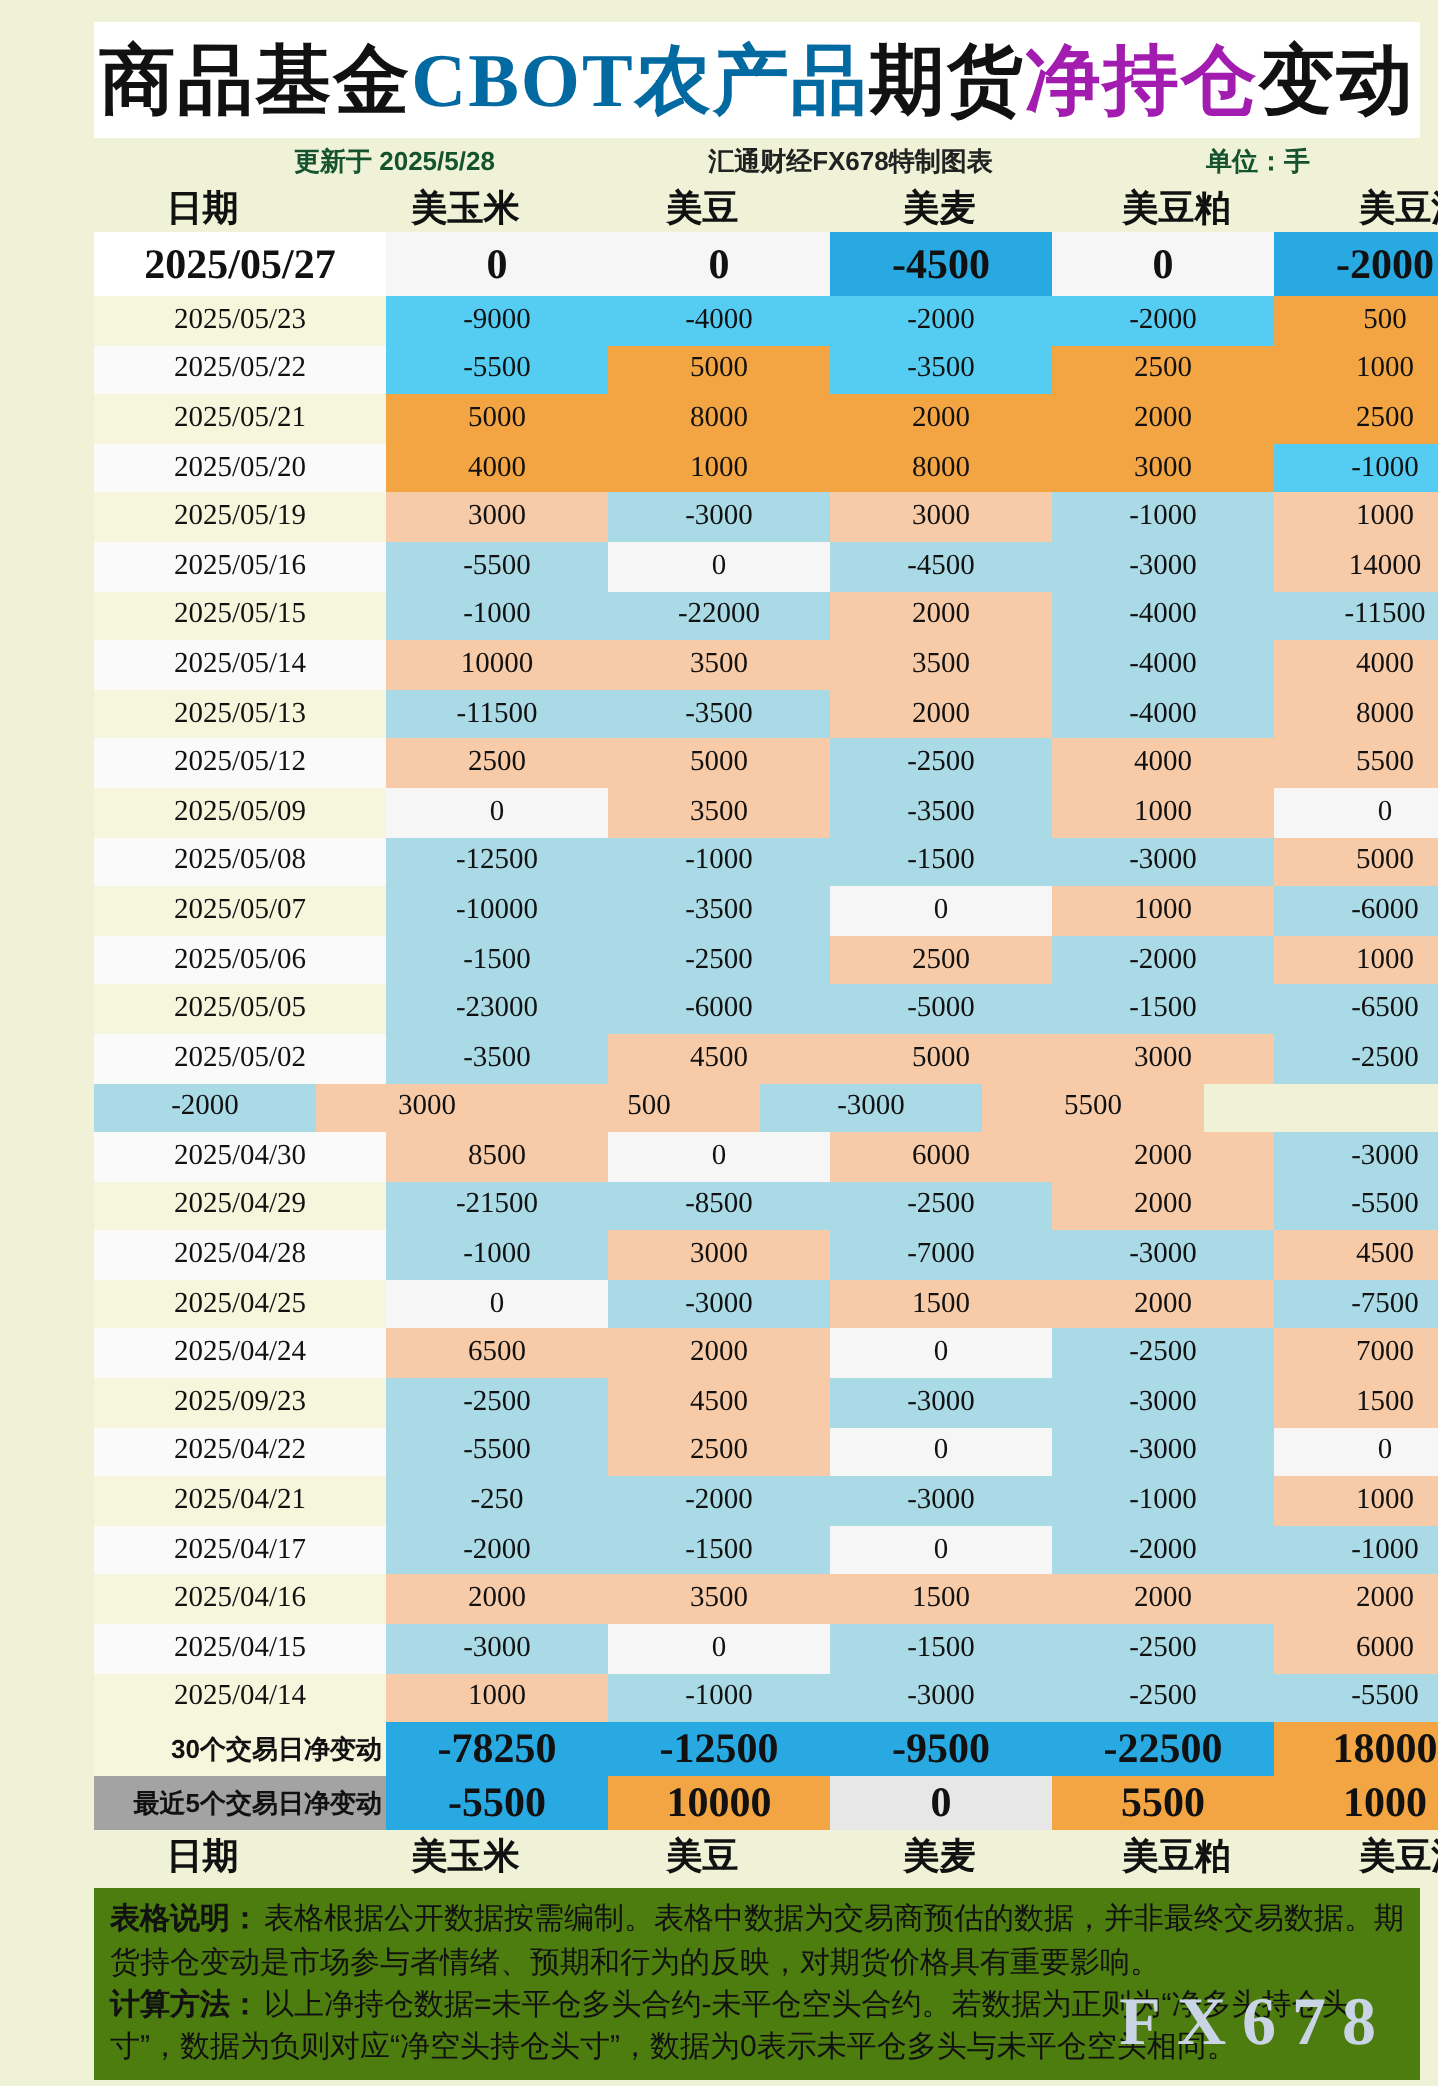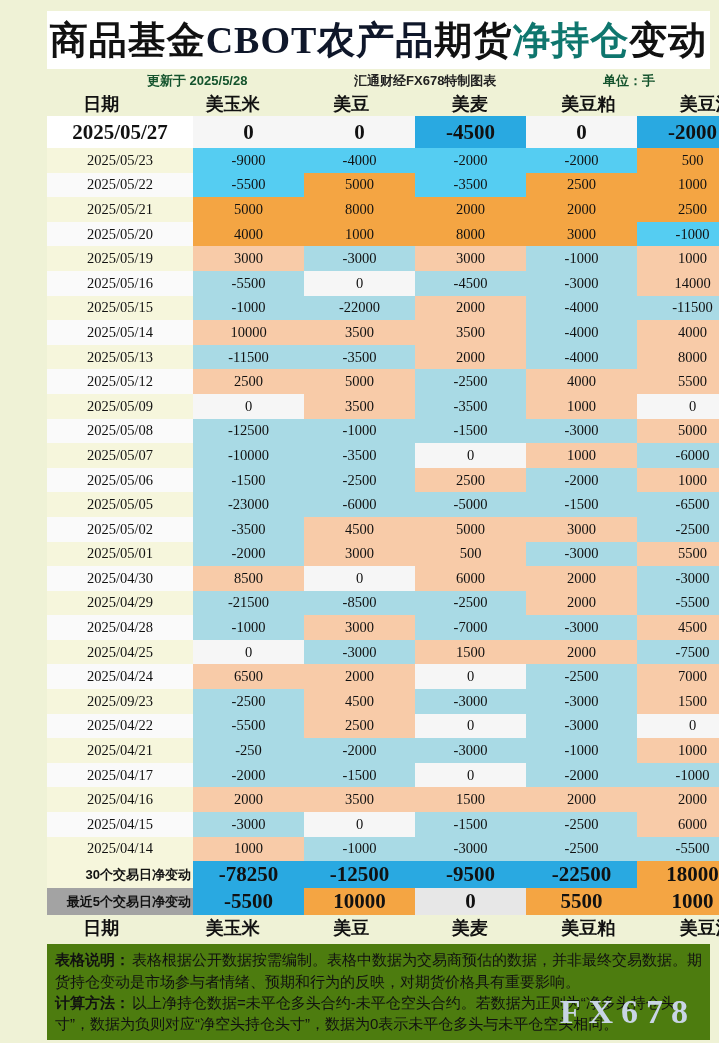--- a/index.html
+++ b/index.html
@@ -7,22 +7,22 @@
   body { font-family:"Liberation Sans","DejaVu Sans",sans-serif; }
   .page { position:relative; width:719px; height:1043px; background:#EFF2D6; overflow:hidden;padding-left:38px; }
 
   .title-box {
     margin:11px 9px 0 9px; height:58px; background:#FFFFFF;
     display:flex; align-items:center; justify-content:center;
     font-family:"Liberation Serif","DejaVu Serif",serif;
     font-weight:bold; font-size:38px; letter-spacing:1px; white-space:nowrap;
   }
   .t-black { color:#111111; }
-  .t-orange { color:#0f172a; }
-  .t-blue { color:#0f766e; }
+  .t-orange { color:#0369a1; }
+  .t-blue { color:#a21caf; }
 
   .meta-row {
     height:21px; margin:1px 9px 0 9px; display:flex; align-items:center;
     justify-content:space-between; padding:0 55px 0 100px;
     font-size:13px; font-weight:bold;
   }
   .meta-updated, .meta-unit { color:#14532d; }
   .meta-source { color:#222222; }
 
   .net-table { margin:0 9px; }
@@ -232,21 +232,20 @@
       </div>
       <div class="row data-row">
         <div class="cell date-col date-even">2025/05/02</div>
         <div class="cell val-col c-pb">-3500</div>
         <div class="cell val-col c-ps">4500</div>
         <div class="cell val-col c-ps">5000</div>
         <div class="cell val-col c-ps">3000</div>
         <div class="cell val-col c-pb">-2500</div>
       </div>
       <div class="row data-row">
-        <div class="cell date-col date-odd">2025/05/01</div>
         <div class="cell val-col c-pb">-2000</div>
         <div class="cell val-col c-ps">3000</div>
         <div class="cell val-col c-ps">500</div>
         <div class="cell val-col c-pb">-3000</div>
         <div class="cell val-col c-ps">5500</div>
       </div>
       <div class="row data-row">
         <div class="cell date-col date-even">2025/04/30</div>
         <div class="cell val-col c-ps">8500</div>
         <div class="cell val-col c-w">0</div>

